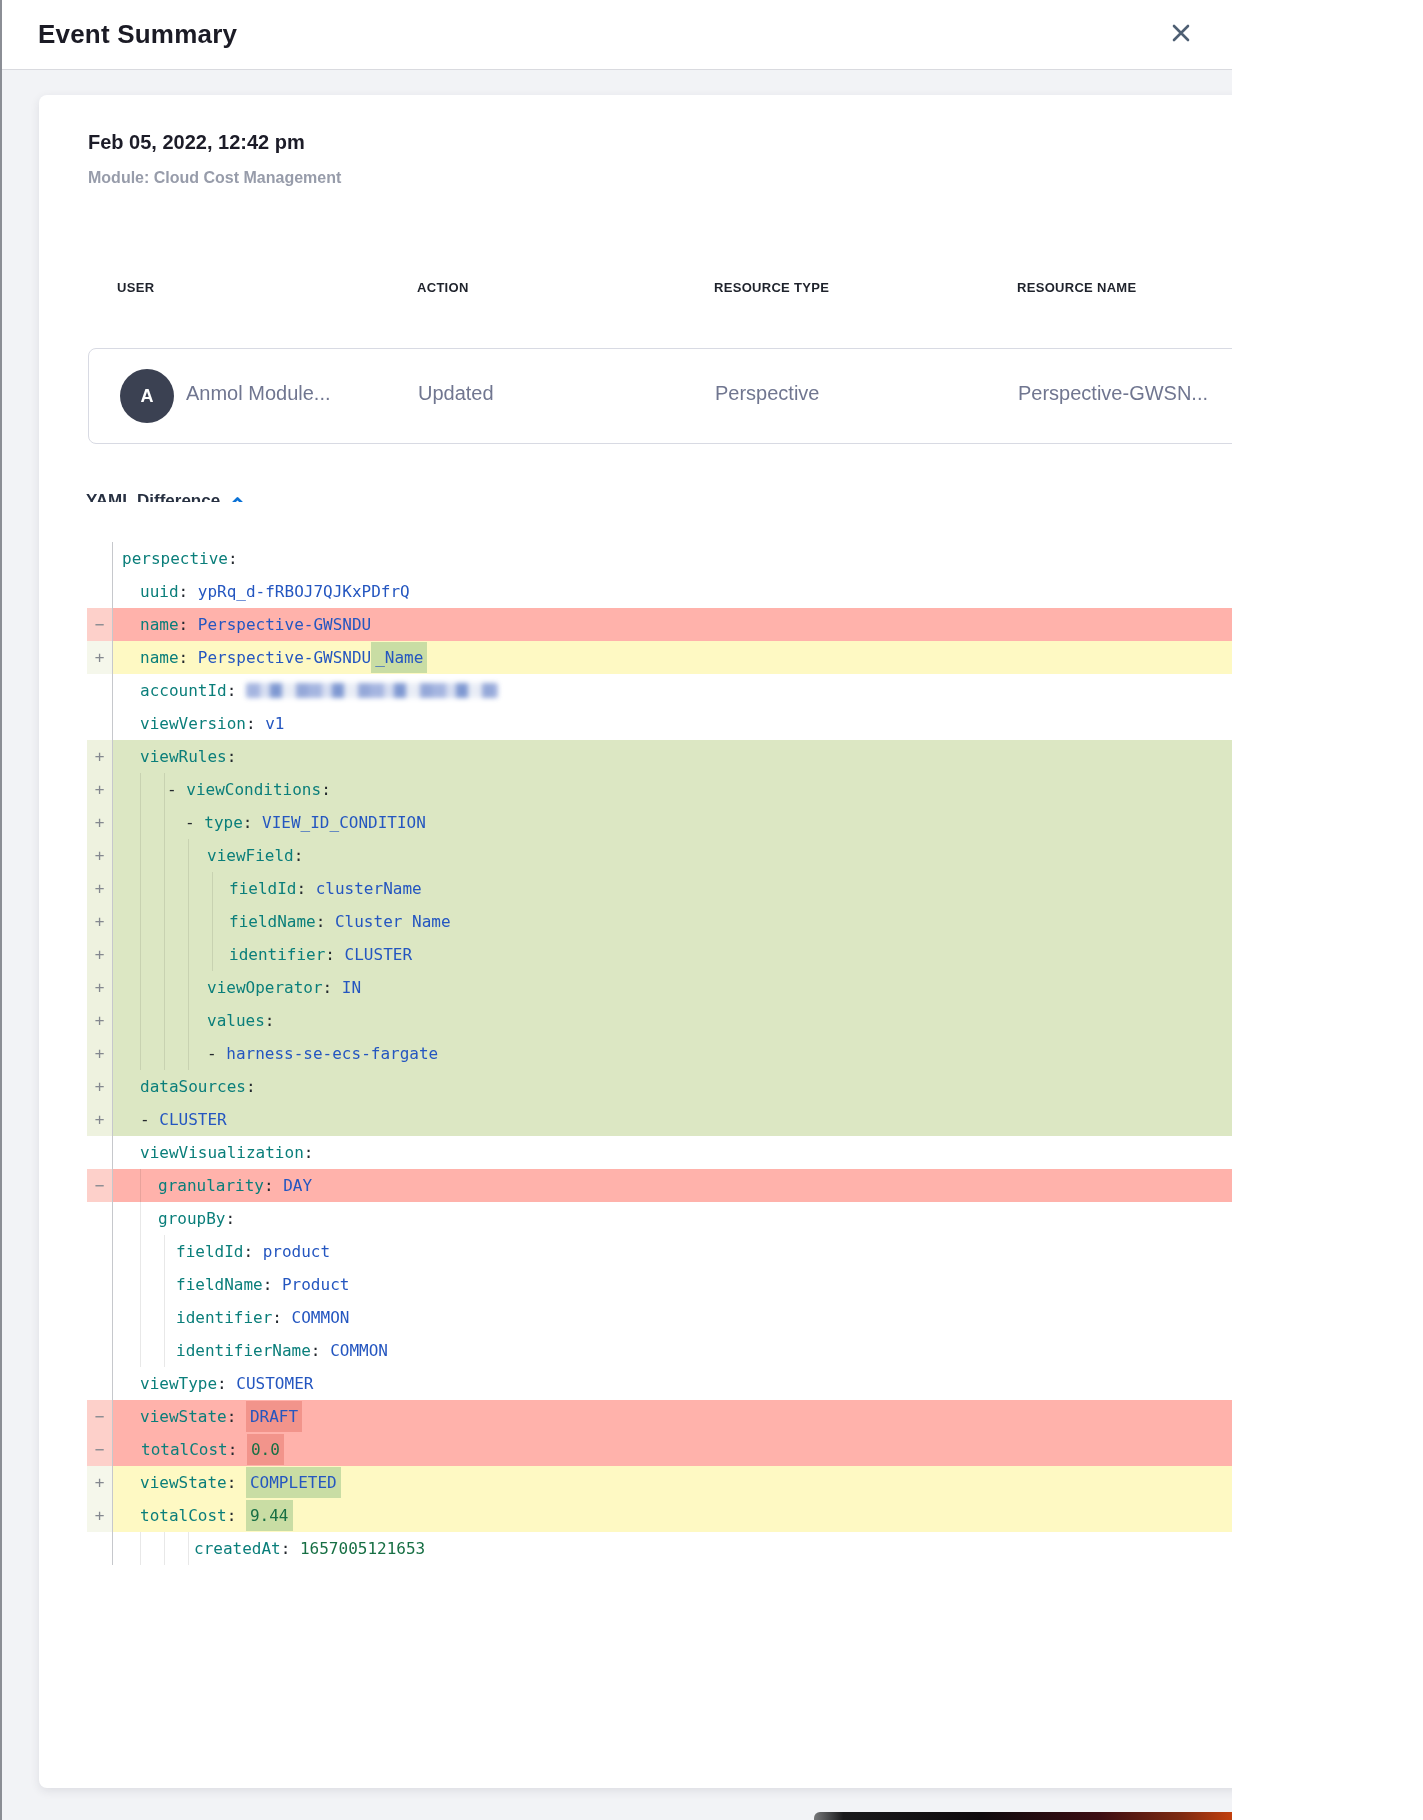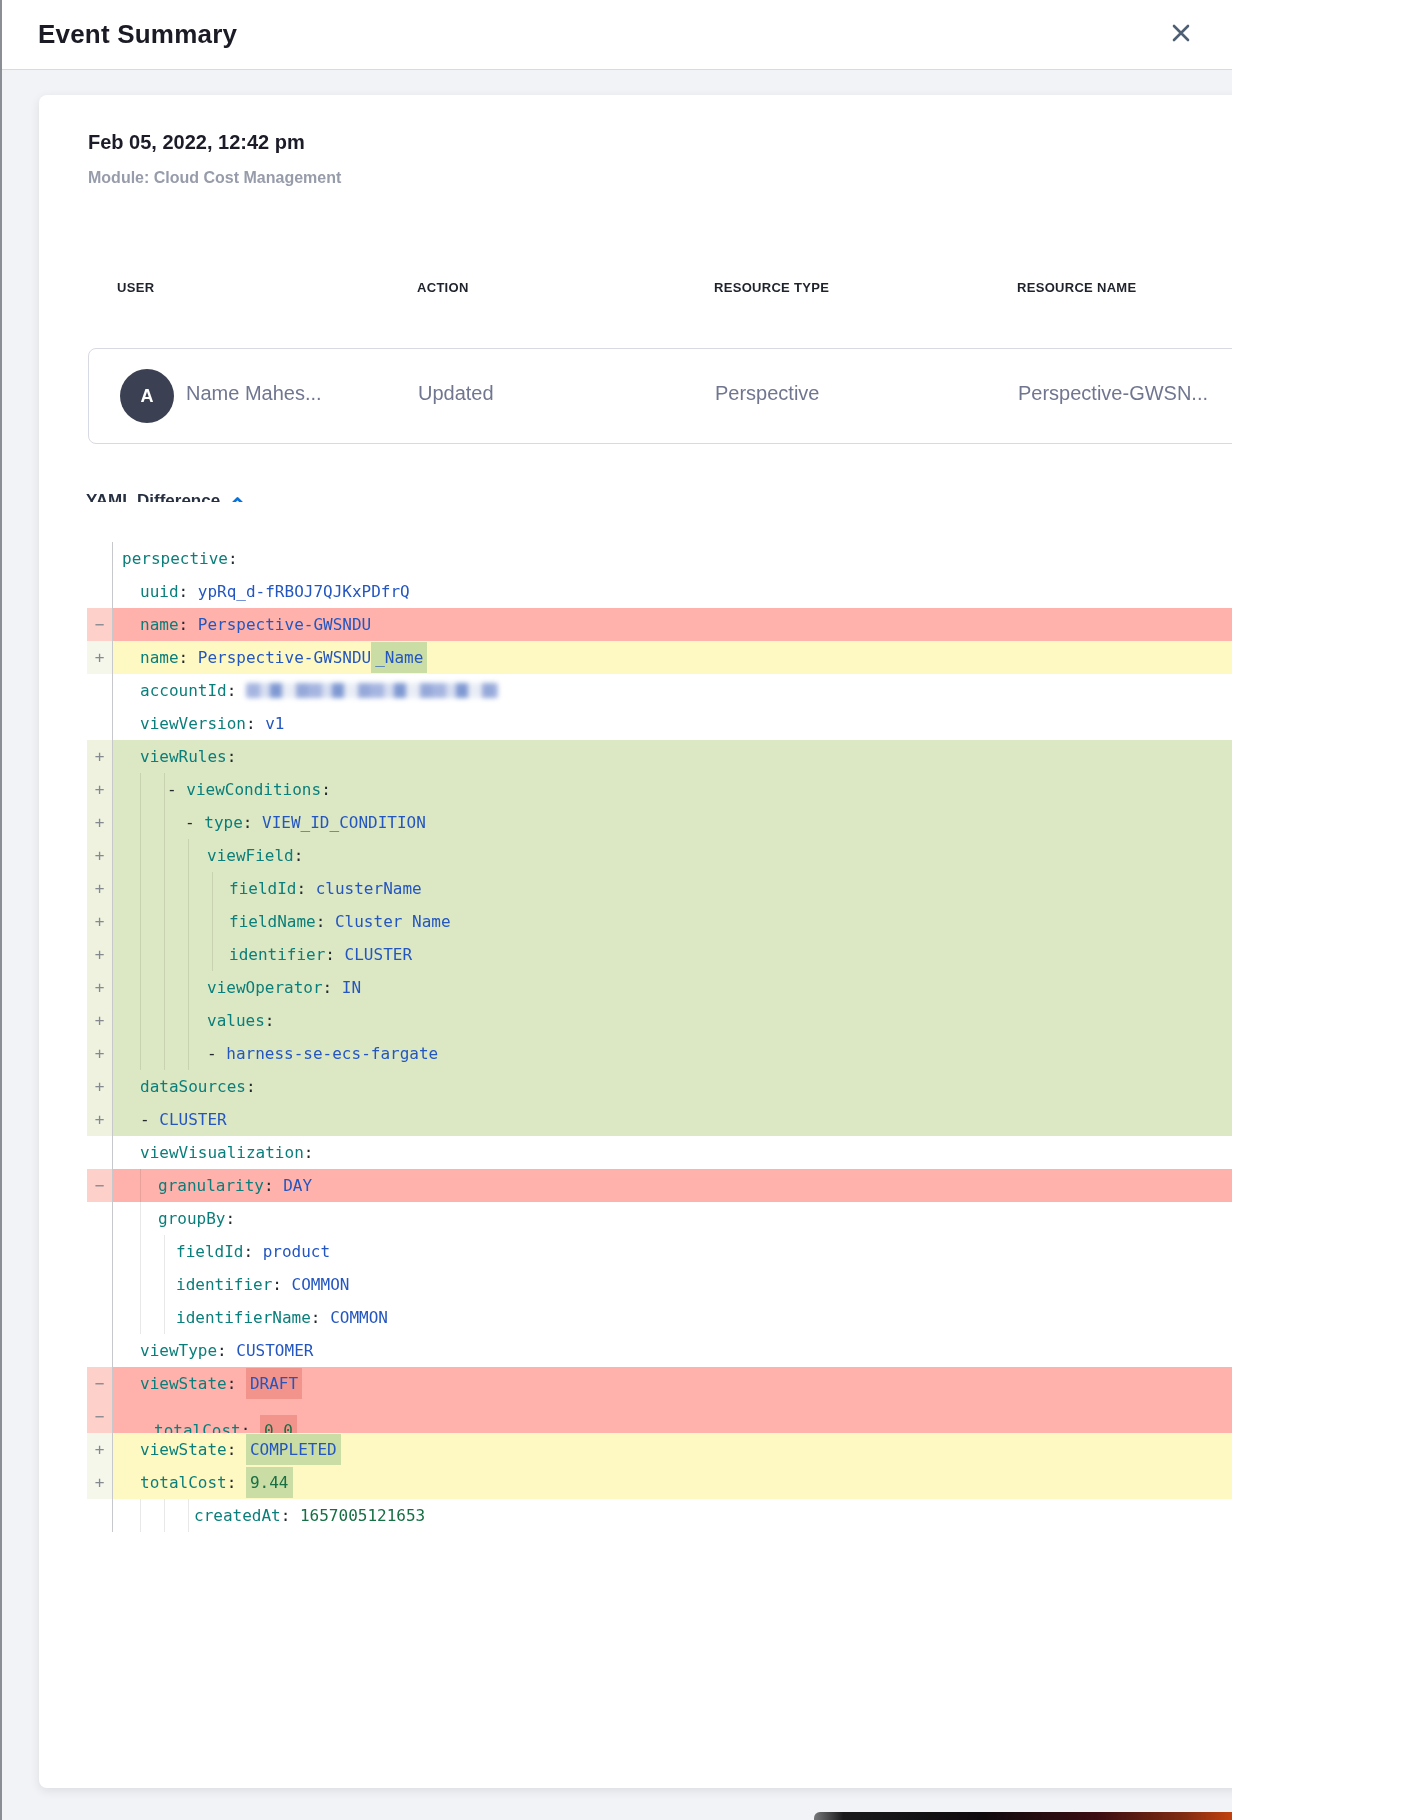--- a/index.html
+++ b/index.html
@@ -71,21 +71,21 @@
     <div class="dt">Feb 05, 2022, 12:42 pm</div>
     <div class="mod">Module: Cloud Cost Management</div>
 
     <div class="th" style="left:78px">USER</div>
     <div class="th" style="left:378px">ACTION</div>
     <div class="th" style="left:675px">RESOURCE TYPE</div>
     <div class="th" style="left:978px">RESOURCE NAME</div>
 
     <div class="rowcard">
       <div class="avatar">A</div>
-      <div class="cell" style="left:97px">Name Mahes...</div>
+      <div class="cell" style="left:97px">Anmol Module...</div>
       <div class="cell" style="left:329px">Updated</div>
       <div class="cell" style="left:626px">Perspective</div>
       <div class="cell" style="left:929px">Perspective-GWSN...</div>
     </div>
 
     <div class="ylabel">
       <span>YAML Difference</span>
       <span style="cursor:pointer;display:flex;">
         <svg width="15" height="10" viewBox="0 0 15 10">
             <polyline points="2,8 7.5,2.5 13,8" fill="none" stroke="#0b72d6" stroke-width="2.6" stroke-linecap="round" stroke-linejoin="round"></polyline>
@@ -178,37 +178,41 @@
           <div class="line">
             <div class="gutter"></div>
             <div class="codearea"><div class="guide" style="left: 27px;"></div><span class="ct" style="padding-left: 45px;"><span class="k">groupBy</span><span class="p">: </span></span></div>
           </div>
           <div class="line">
             <div class="gutter"></div>
             <div class="codearea"><div class="guide" style="left: 27px;"></div><div class="guide" style="left: 51px;"></div><span class="ct" style="padding-left: 63px;"><span class="k">fieldId</span><span class="p">: </span><span class="vs">product</span></span></div>
           </div>
           <div class="line">
             <div class="gutter"></div>
+            <div class="codearea"><div class="guide" style="left: 27px;"></div><div class="guide" style="left: 51px;"></div><span class="ct" style="padding-left: 63px;"><span class="k">fieldName</span><span class="p">: </span><span class="vs">Product</span></span></div>
+          </div>
+          <div class="line">
+            <div class="gutter"></div>
             <div class="codearea"><div class="guide" style="left: 27px;"></div><div class="guide" style="left: 51px;"></div><span class="ct" style="padding-left: 63px;"><span class="k">identifier</span><span class="p">: </span><span class="vs">COMMON</span></span></div>
           </div>
           <div class="line">
             <div class="gutter"></div>
             <div class="codearea"><div class="guide" style="left: 27px;"></div><div class="guide" style="left: 51px;"></div><span class="ct" style="padding-left: 63px;"><span class="k">identifierName</span><span class="p">: </span><span class="vs">COMMON</span></span></div>
           </div>
           <div class="line">
             <div class="gutter"></div>
             <div class="codearea"><span class="ct" style="padding-left: 27px;"><span class="k">viewType</span><span class="p">: </span><span class="vs">CUSTOMER</span></span></div>
           </div>
           <div class="line del">
             <div class="gutter">−</div>
             <div class="codearea"><span class="ct" style="padding-left: 27px;"><span class="k">viewState</span><span class="p">: </span><span class="vs hl">DRAFT</span></span></div>
           </div>
           <div class="line del">
             <div class="gutter">−</div>
-            <div class="codearea"><span class="ct" style="padding-left: 41px; margin-top: 14px;"><span class="k">totalCost</span><span class="p">: </span><span class="vn hl">0.0</span></span></div>
+            <div class="codearea"><span class="ct" style="padding-left: 28px;"><span class="k">totalCost</span><span class="p">: </span><span class="vn hl">0.0</span></span></div>
           </div>
           <div class="line modadd">
             <div class="gutter">+</div>
             <div class="codearea"><span class="ct" style="padding-left: 27px;"><span class="k">viewState</span><span class="p">: </span><span class="vs hl">COMPLETED</span></span></div>
           </div>
           <div class="line modadd">
             <div class="gutter">+</div>
             <div class="codearea"><span class="ct" style="padding-left: 27px;"><span class="k">totalCost</span><span class="p">: </span><span class="vn hl">9.44</span></span></div>
           </div>
           <div class="line">

